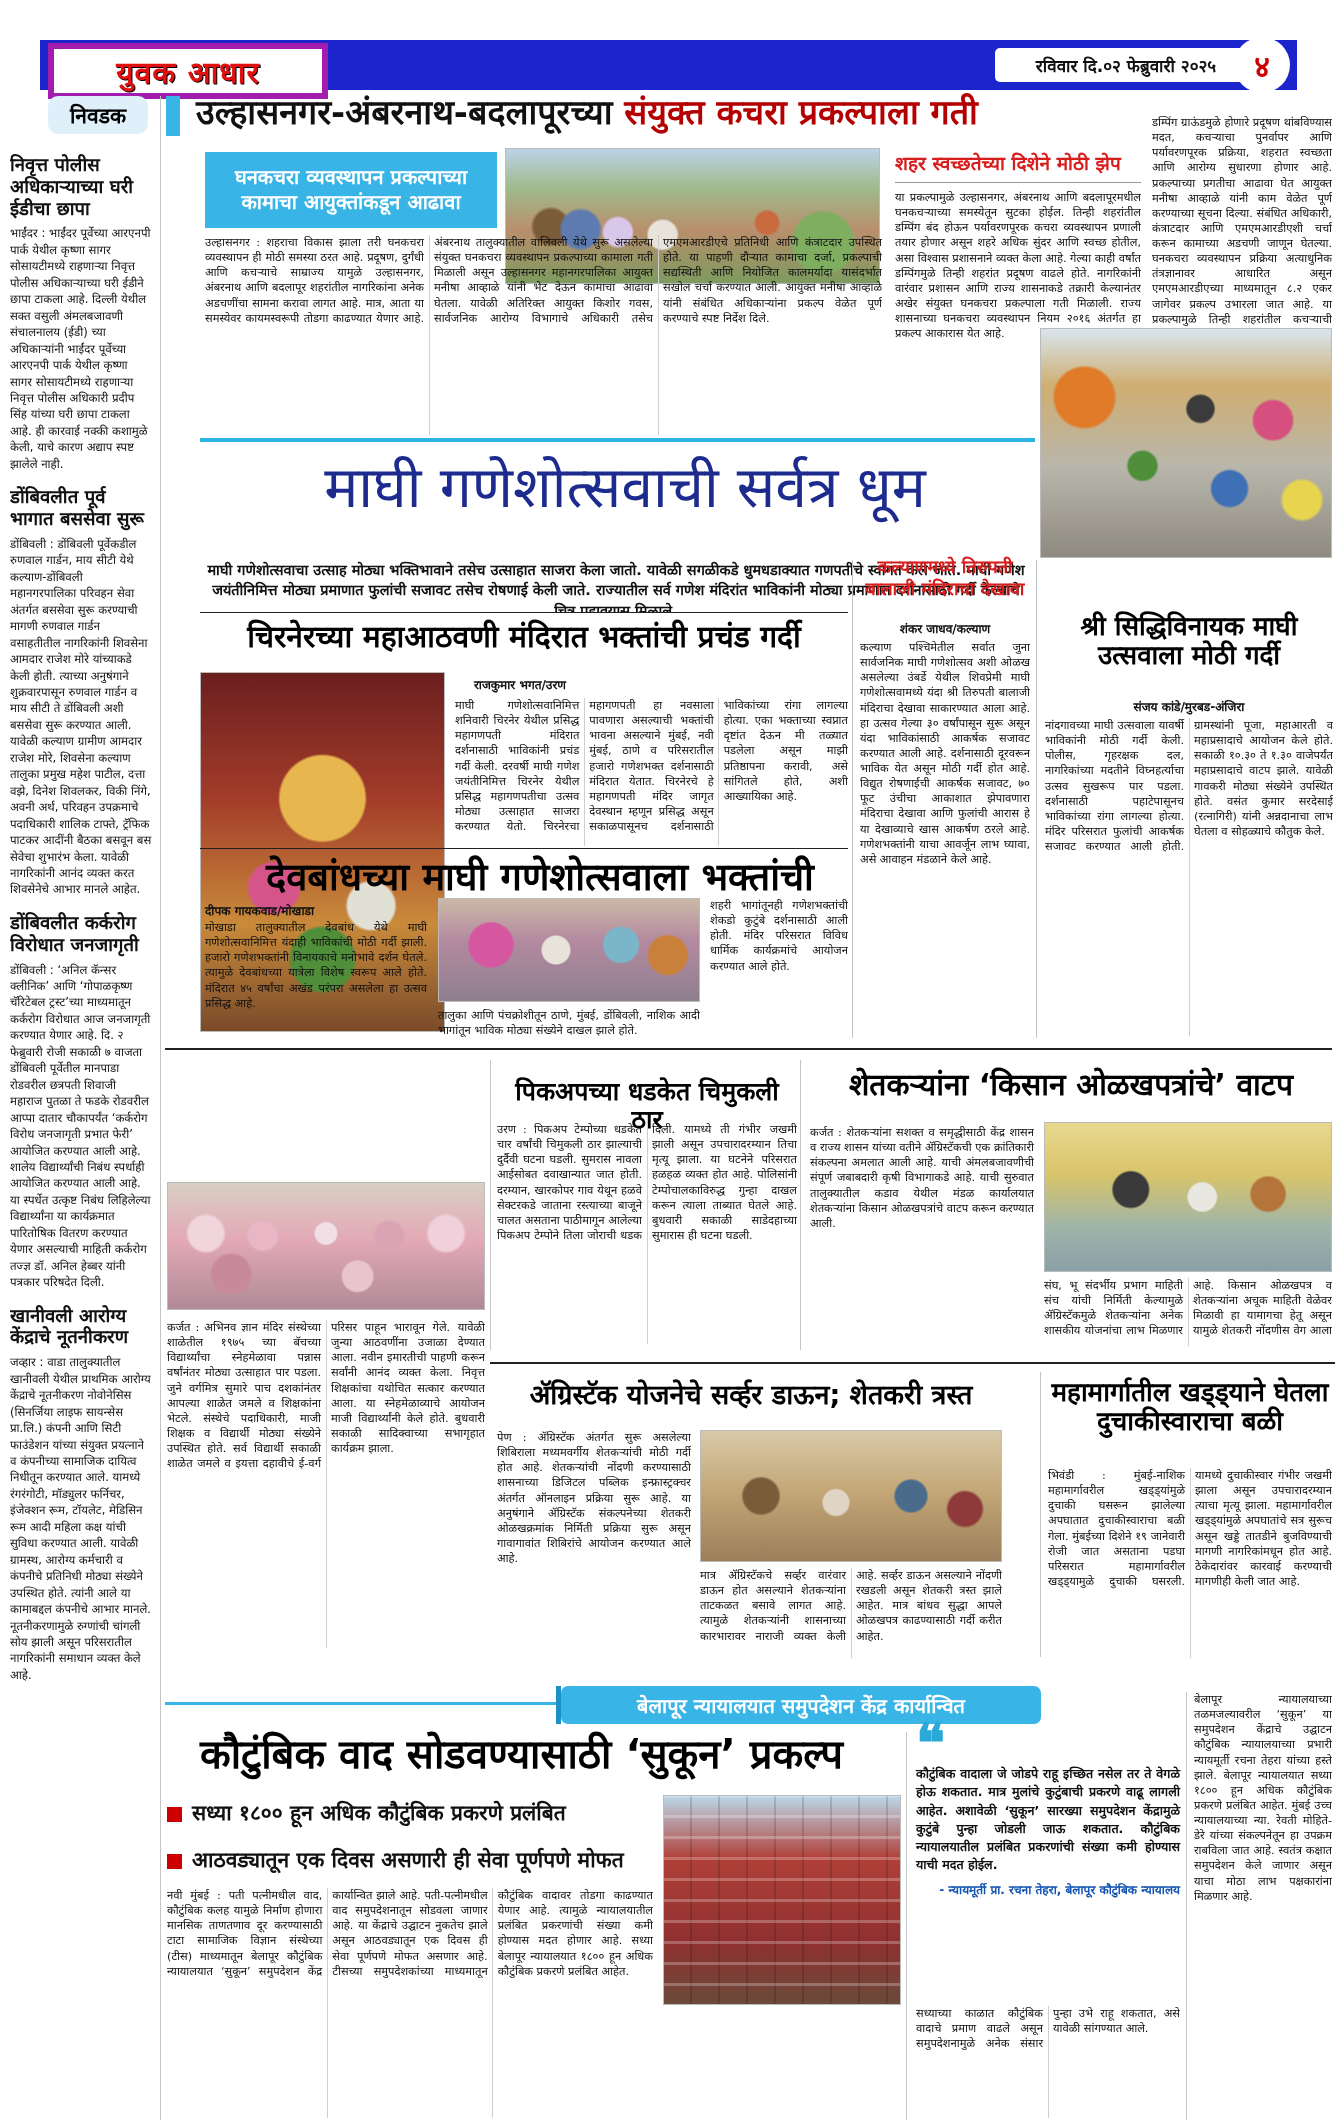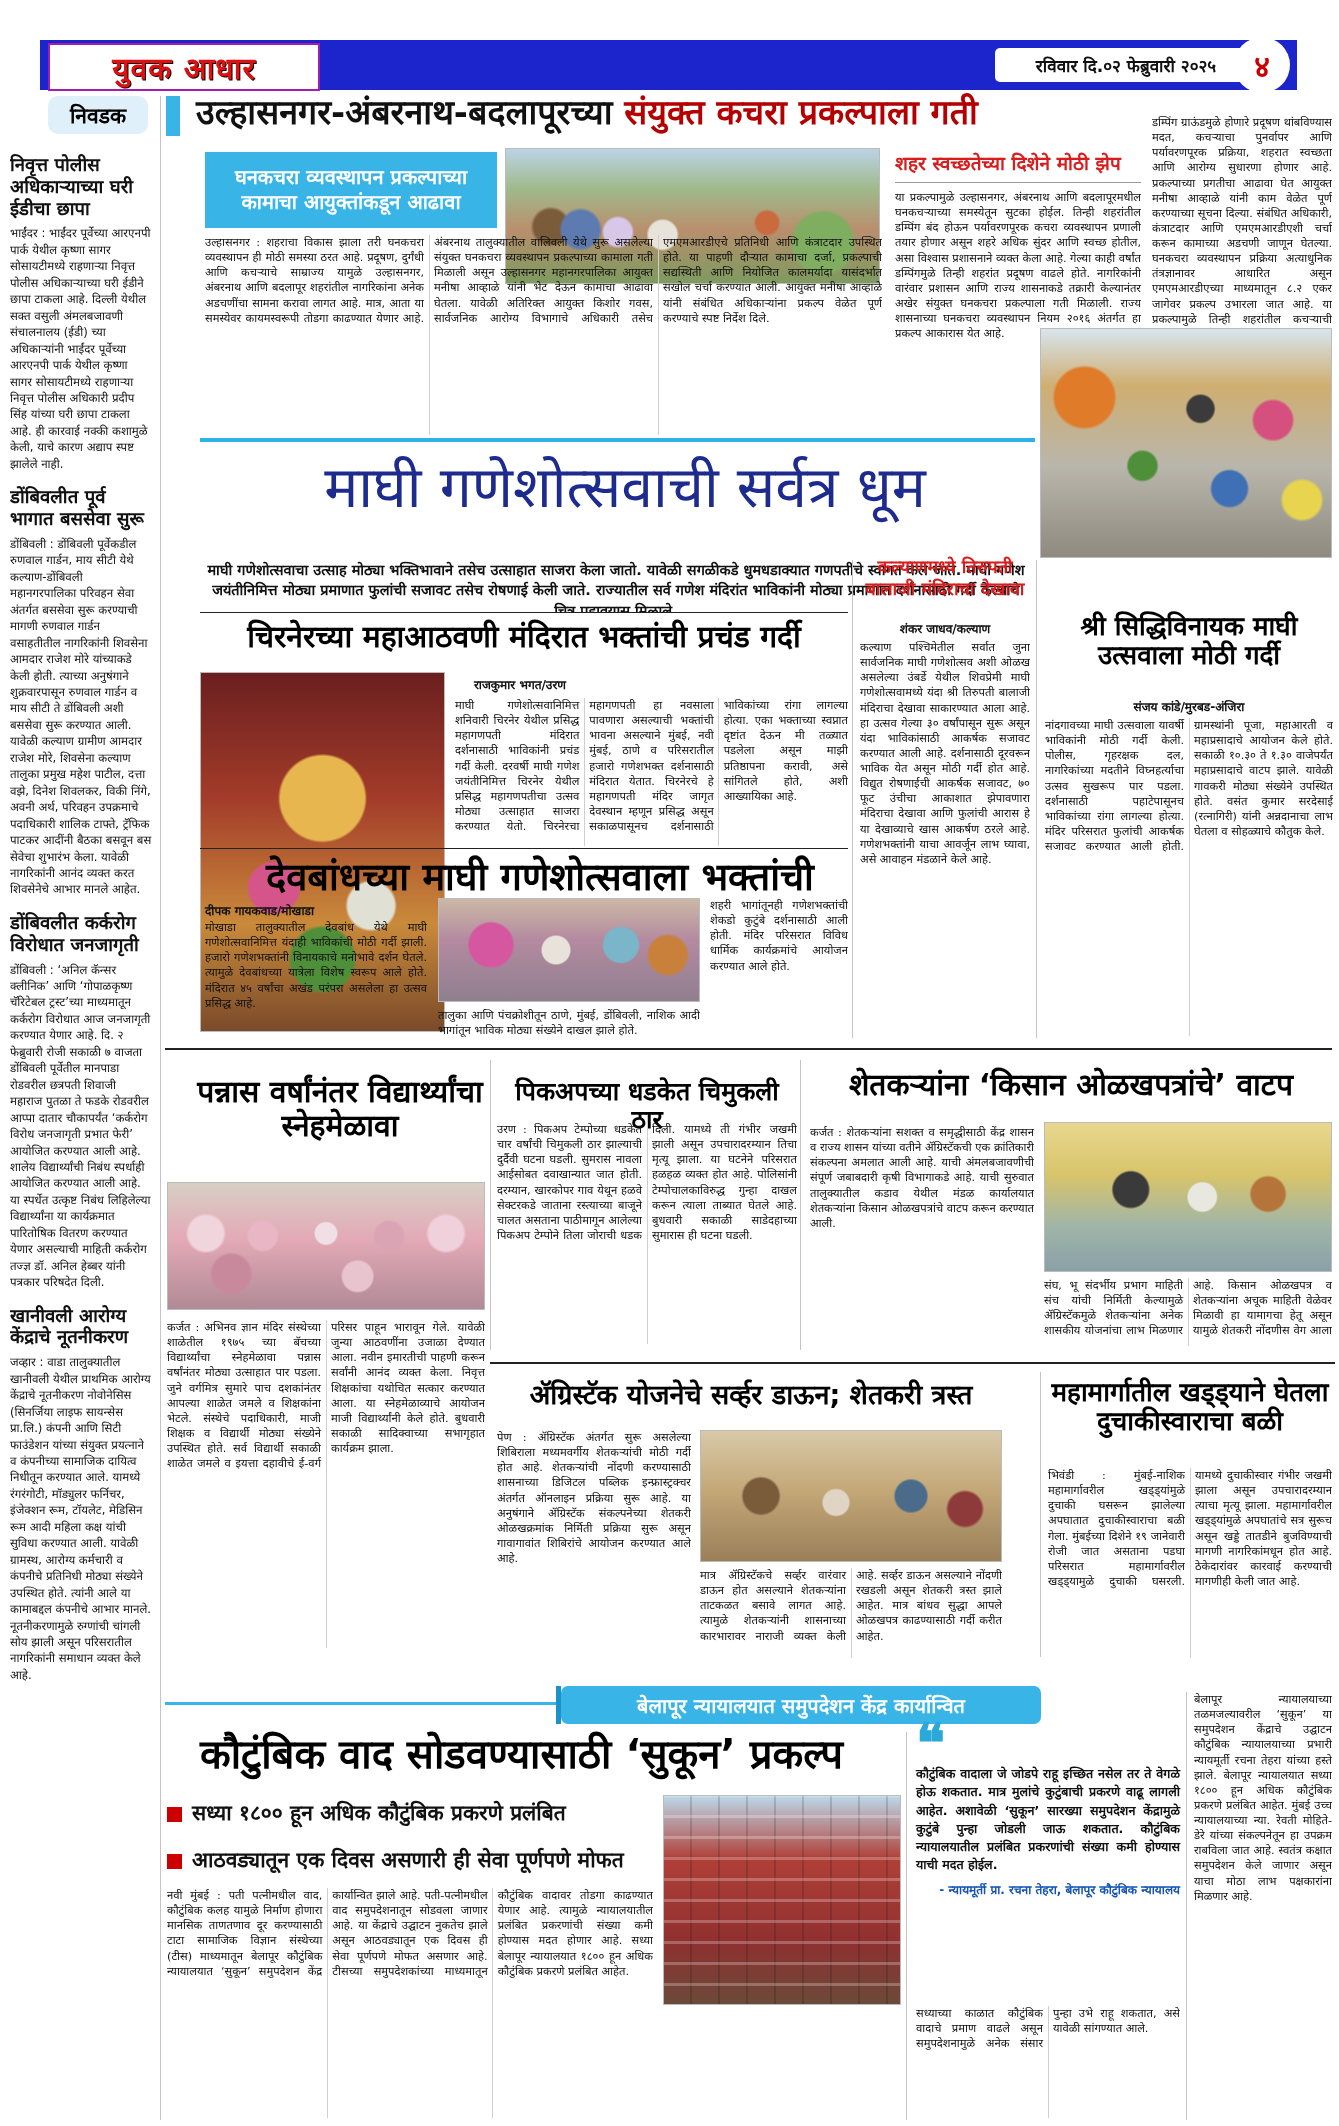--- a/index.html
+++ b/index.html
@@ -1,21 +1,21 @@
 <!DOCTYPE html>
 <html><head>
 <meta charset="utf-8">
 <style>
   html,body{margin:0;padding:0;background:#f2f2f2;}
   .page{position:relative;width:1339px;height:2126px;background:#ffffff;overflow:hidden;
         font-family:"DejaVu Sans","Liberation Sans",sans-serif;color:#111;}
   .abs{position:absolute;}
   
   .mast{background:#1c24cc;}
-  .logoBox{background:#fff;border:2px solid #a21caf;display:flex;align-items:center;justify-content:center;}
+  .logoBox{background:#fff;border:6px solid #a21caf;display:flex;align-items:center;justify-content:center;}
   .logoTxt{color:#e01010;font-weight:bold;font-size:30px;letter-spacing:1px;text-shadow:1px 1px 0 #000;}
   .dateBox{background:#fff;border-radius:5px;display:flex;align-items:center;justify-content:center;
            font-weight:bold;font-size:17px;color:#111;}
   .pageCircle{background:#fff;border-radius:50%;display:flex;align-items:center;justify-content:center;
               color:#cc0000;font-size:30px;font-weight:bold;}
   .sectionTab{background:#dff0fa;border-radius:10px;display:flex;align-items:center;justify-content:center;
               font-size:21px;font-weight:bold;color:#000;}
   
   .h1{font-weight:bold;font-size:34px;line-height:1.1;white-space:nowrap;}
   .h1 .red{color:#b40000;}
@@ -179,21 +179,20 @@
   <div class="abs byline" style="left:205px;top:902px;width:160px;text-align:left;">दीपक गायकवाड/मोखाडा</div>
   <div class="abs body" style="left:205px;top:920px;width:222px;height:118px;">मोखाडा तालुक्यातील देवबांध येथे माघी गणेशोत्सवानिमित्त यंदाही भाविकांची मोठी गर्दी झाली. हजारो गणेशभक्तांनी विनायकाचे मनोभावे दर्शन घेतले. त्यामुळे देवबांधच्या यात्रेला विशेष स्वरूप आले होते. मंदिरात ४५ वर्षांचा अखंड परंपरा असलेला हा उत्सव प्रसिद्ध आहे.</div>
   <div class="abs photo ph-crowd" style="left:438px;top:898px;width:262px;height:104px;"></div>
   <div class="abs body" style="left:710px;top:898px;width:138px;height:140px;">शहरी भागांतूनही गणेशभक्तांची शेकडो कुटुंबे दर्शनासाठी आली होती. मंदिर परिसरात विविध धार्मिक कार्यक्रमांचे आयोजन करण्यात आले होते.</div>
   <div class="abs body" style="left:438px;top:1008px;width:262px;height:30px;">तालुका आणि पंचक्रोशीतून ठाणे, मुंबई, डोंबिवली, नाशिक आदी भागांतून भाविक मोठ्या संख्येने दाखल झाले होते.</div>
 
   <div class="abs hline" style="left:165px;top:1048px;width:1167px;"></div>
   <div class="abs vline" style="left:490px;top:1060px;height:290px;"></div>
   <div class="abs vline" style="left:800px;top:1060px;height:290px;"></div>
 
-  <div class="abs artH" style="left:195px;top:1075px;width:290px;font-size:30px;">पन्नास वर्षांनंतर विद्यार्थ्यांचा स्नेहमेळावा</div>
   <div class="abs photo ph-group" style="left:167px;top:1182px;width:318px;height:128px;"></div>
   <div class="abs body cols2" style="left:167px;top:1320px;width:318px;height:328px;">कर्जत : अभिनव ज्ञान मंदिर संस्थेच्या शाळेतील १९७५ च्या बॅचच्या विद्यार्थ्यांचा स्नेहमेळावा पन्नास वर्षांनंतर मोठ्या उत्साहात पार पडला. जुने वर्गमित्र सुमारे पाच दशकांनंतर आपल्या शाळेत जमले व शिक्षकांना भेटले. संस्थेचे पदाधिकारी, माजी शिक्षक व विद्यार्थी मोठ्या संख्येने उपस्थित होते. सर्व विद्यार्थी सकाळी शाळेत जमले व इयत्ता दहावीचे ई-वर्ग परिसर पाहून भारावून गेले. यावेळी जुन्या आठवणींना उजाळा देण्यात आला. नवीन इमारतीची पाहणी करून सर्वांनी आनंद व्यक्त केला. निवृत्त शिक्षकांचा यथोचित सत्कार करण्यात आला. या स्नेहमेळाव्याचे आयोजन माजी विद्यार्थ्यांनी केले होते. बुधवारी सकाळी सादिक्वाच्या सभागृहात कार्यक्रम झाला.</div>
 
   <div class="abs artH" style="left:497px;top:1078px;width:300px;font-size:25px;">पिकअपच्या धडकेत चिमुकली ठार</div>
   <div class="abs body cols2" style="left:497px;top:1122px;width:300px;height:222px;">उरण : पिकअप टेम्पोच्या धडकेत चार वर्षांची चिमुकली ठार झाल्याची दुर्दैवी घटना घडली. सुमरास नावला आईसोबत दवाखान्यात जात होती. दरम्यान, खारकोपर गाव येथून हळवे सेक्टरकडे जाताना रस्त्याच्या बाजूने चालत असताना पाठीमागून आलेल्या पिकअप टेम्पोने तिला जोराची धडक दिली. यामध्ये ती गंभीर जखमी झाली असून उपचारादरम्यान तिचा मृत्यू झाला. या घटनेने परिसरात हळहळ व्यक्त होत आहे. पोलिसांनी टेम्पोचालकाविरुद्ध गुन्हा दाखल करून त्याला ताब्यात घेतले आहे. बुधवारी सकाळी साडेदहाच्या सुमारास ही घटना घडली.</div>
 
   <div class="abs artH" style="left:810px;top:1068px;width:522px;font-size:30px;">शेतकऱ्यांना ‘किसान ओळखपत्रांचे’ वाटप</div>
   <div class="abs body" style="left:810px;top:1125px;width:224px;height:220px;">कर्जत : शेतकऱ्यांना सशक्त व समृद्धीसाठी केंद्र शासन व राज्य शासन यांच्या वतीने ॲग्रिस्टॅकची एक क्रांतिकारी संकल्पना अमलात आली आहे. याची अंमलबजावणीची संपूर्ण जबाबदारी कृषी विभागाकडे आहे. याची सुरुवात तालुक्यातील कडाव येथील मंडळ कार्यालयात शेतकऱ्यांना किसान ओळखपत्रांचे वाटप करून करण्यात आली.</div>
   <div class="abs photo ph-office" style="left:1044px;top:1122px;width:288px;height:150px;"></div>
   <div class="abs body cols2" style="left:1044px;top:1278px;width:288px;height:68px;">संघ, भू संदर्भीय प्रभाग माहिती संच यांची निर्मिती केल्यामुळे ॲग्रिस्टॅकमुळे शेतकऱ्यांना अनेक शासकीय योजनांचा लाभ मिळणार आहे. किसान ओळखपत्र व शेतकऱ्यांना अचूक माहिती वेळेवर मिळावी हा यामागचा हेतू असून यामुळे शेतकरी नोंदणीस वेग आला आहे. पीक पाहणी, सातबारा उतारे आदी सुविधा सुलभ होणार आहेत.</div>

